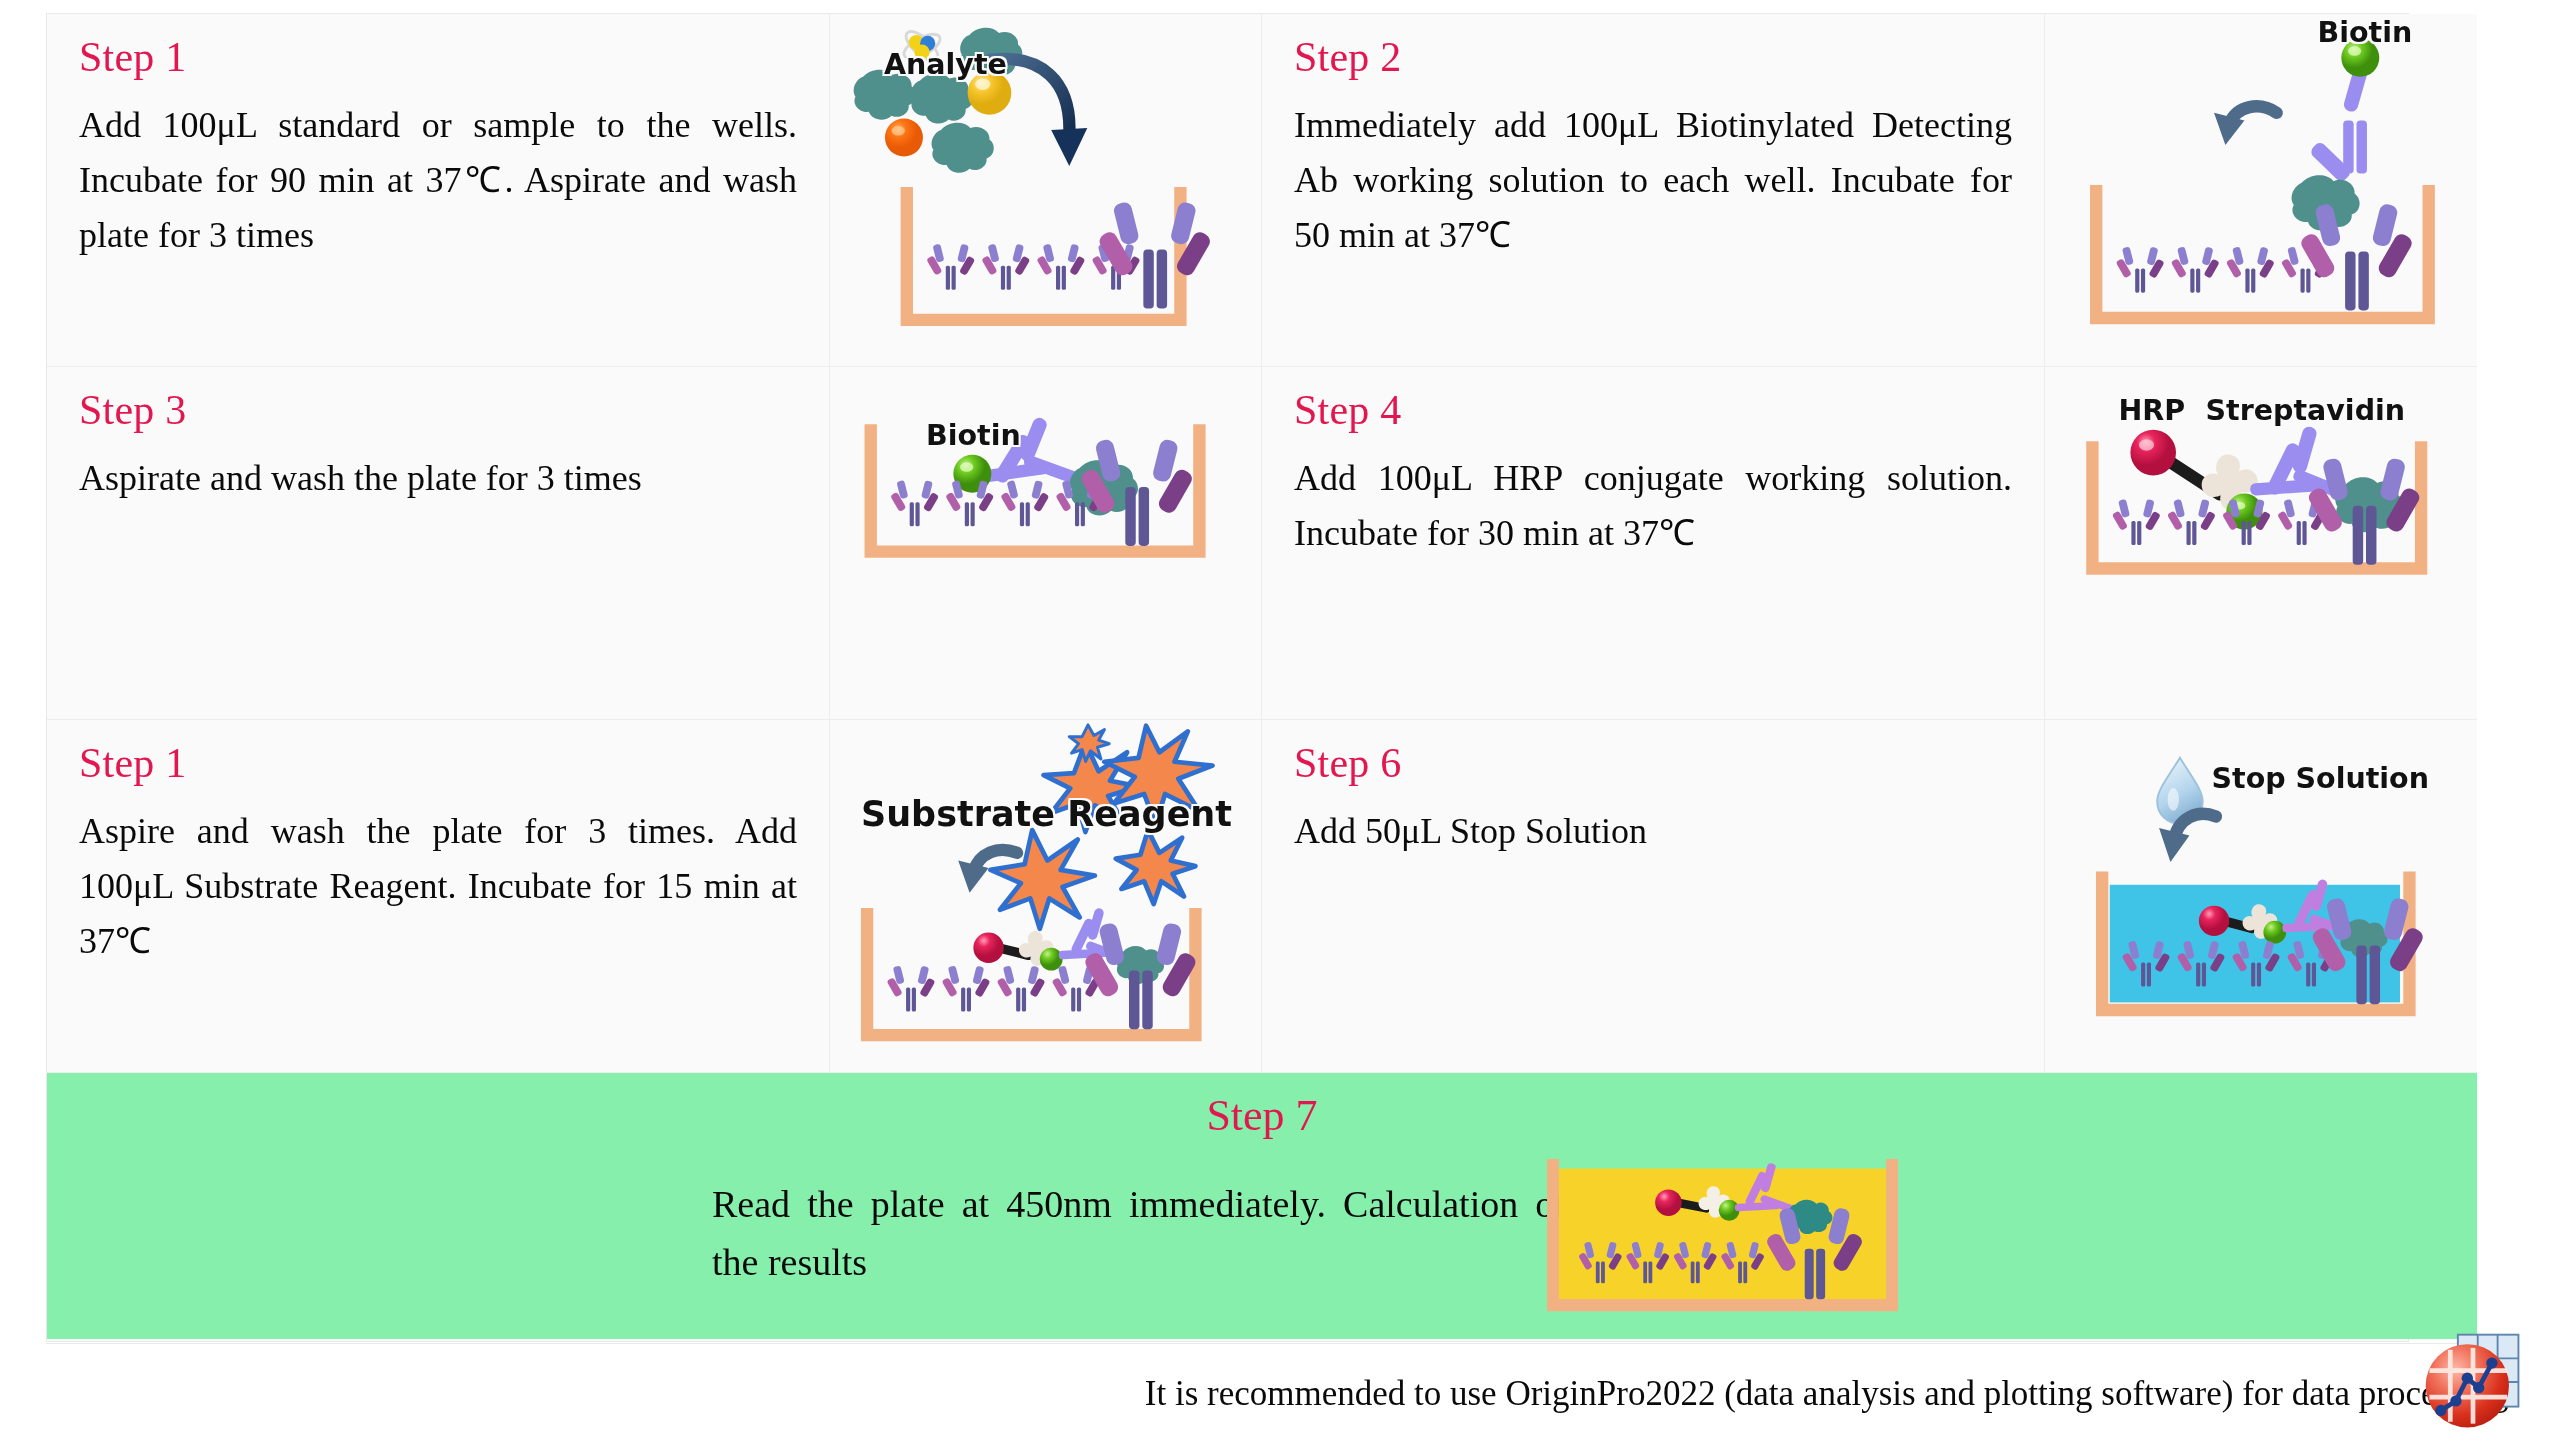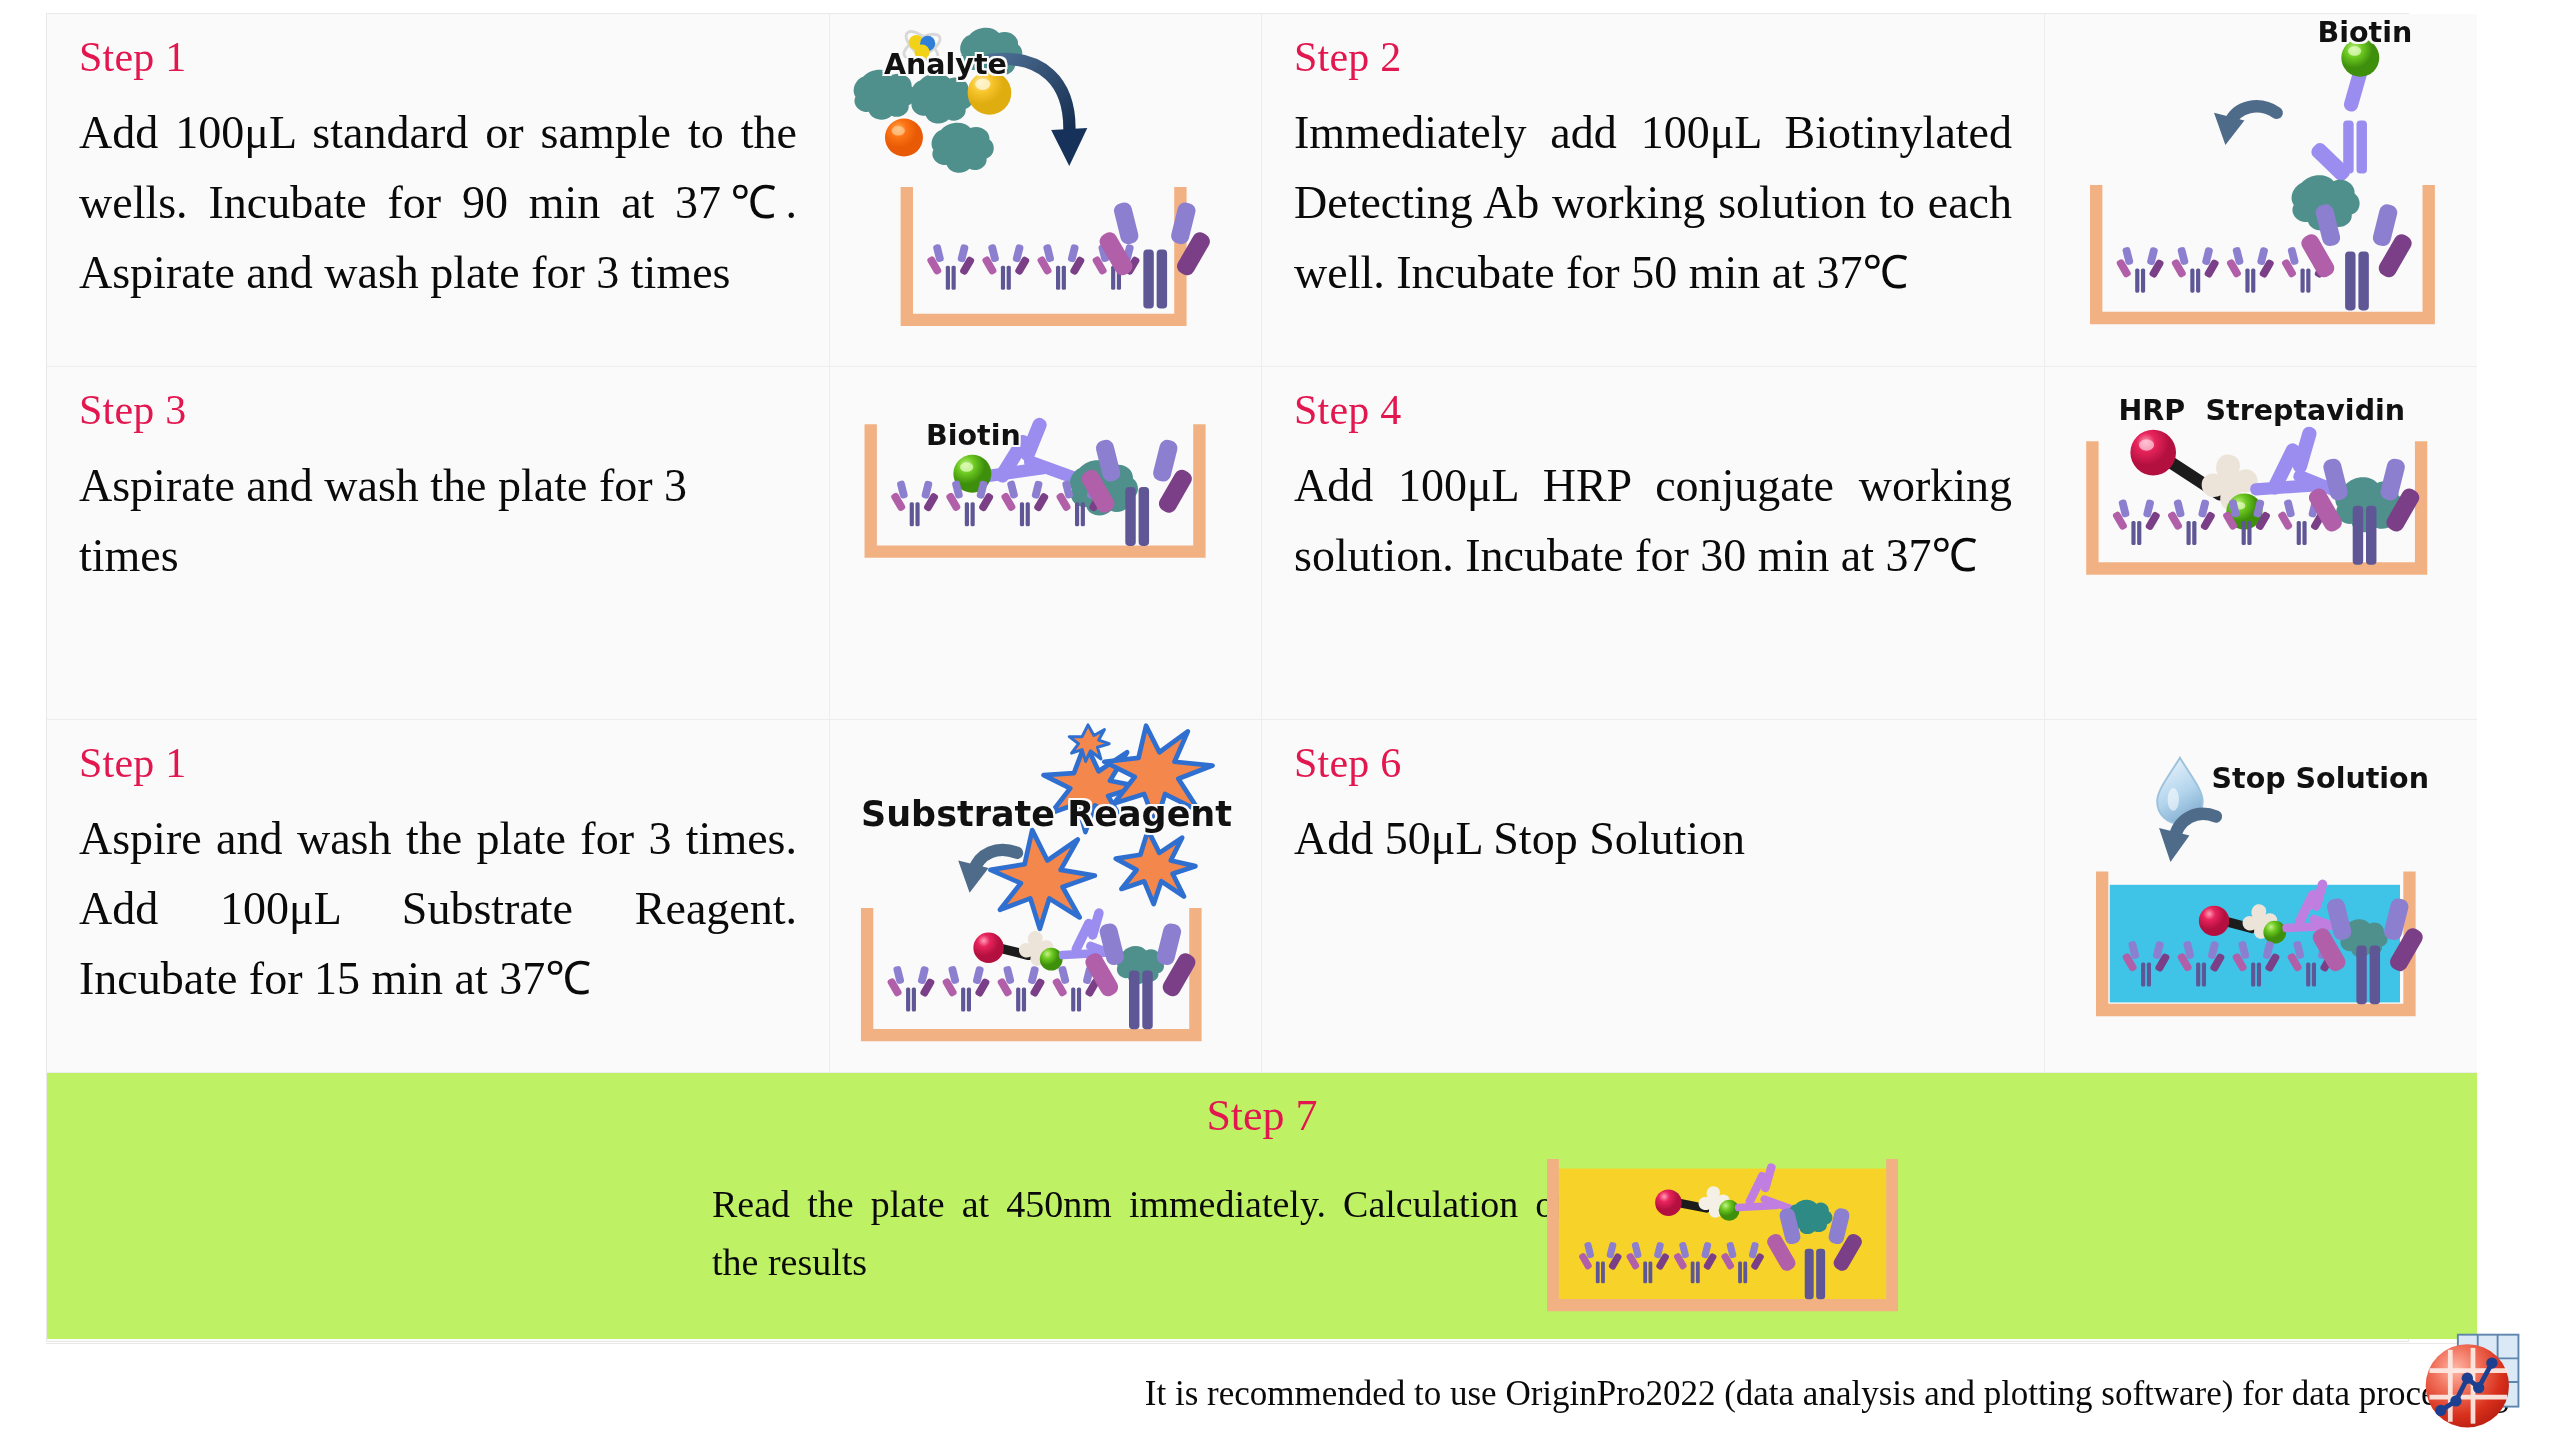--- a/index.html
+++ b/index.html
@@ -26,31 +26,31 @@
   .cell{position:relative;box-sizing:border-box;overflow:hidden;background:#fafafa;}
   .cell.btm{border-bottom:1.9px solid #ededed;}
   .cell.rgt{border-right:1.9px solid #ededed;}
 
   .txtcell{padding:21px 32px 0 32px;}
   .step-title{
     color:#e3174f;font-size:42px;line-height:1.05;
     margin:0 0 19px 0;font-weight:400;letter-spacing:0.2px;
   }
   .step-body{
-    color:#0a0a0a;font-size:46px;line-height:1.52;
+    color:#0a0a0a;font-size:36px;line-height:1.52;
     text-align:justify;text-justify:inter-word;margin:0;
     -moz-text-align-last:left;text-align-last:left;
   }
 
   
   .artcell{display:flex;align-items:flex-start;justify-content:center;}
   .art{position:relative;}
 
   
-  .row7{grid-column:1 / span 4;position:relative;background:#bef264;}
+  .row7{grid-column:1 / span 4;position:relative;background:#86efac;}
   .s7-title{
     position:absolute;left:0;right:0;top:17px;text-align:center;
     color:#e3174f;font-size:44px;
   }
   .s7-text{
     position:absolute;left:665px;top:103px;width:855px;
     color:#0a0a0a;font-size:38px;line-height:1.52;
     text-align:justify;-moz-text-align-last:left;text-align-last:left;
   }
   .s7-art{position:absolute;left:1500px;top:82px;}

